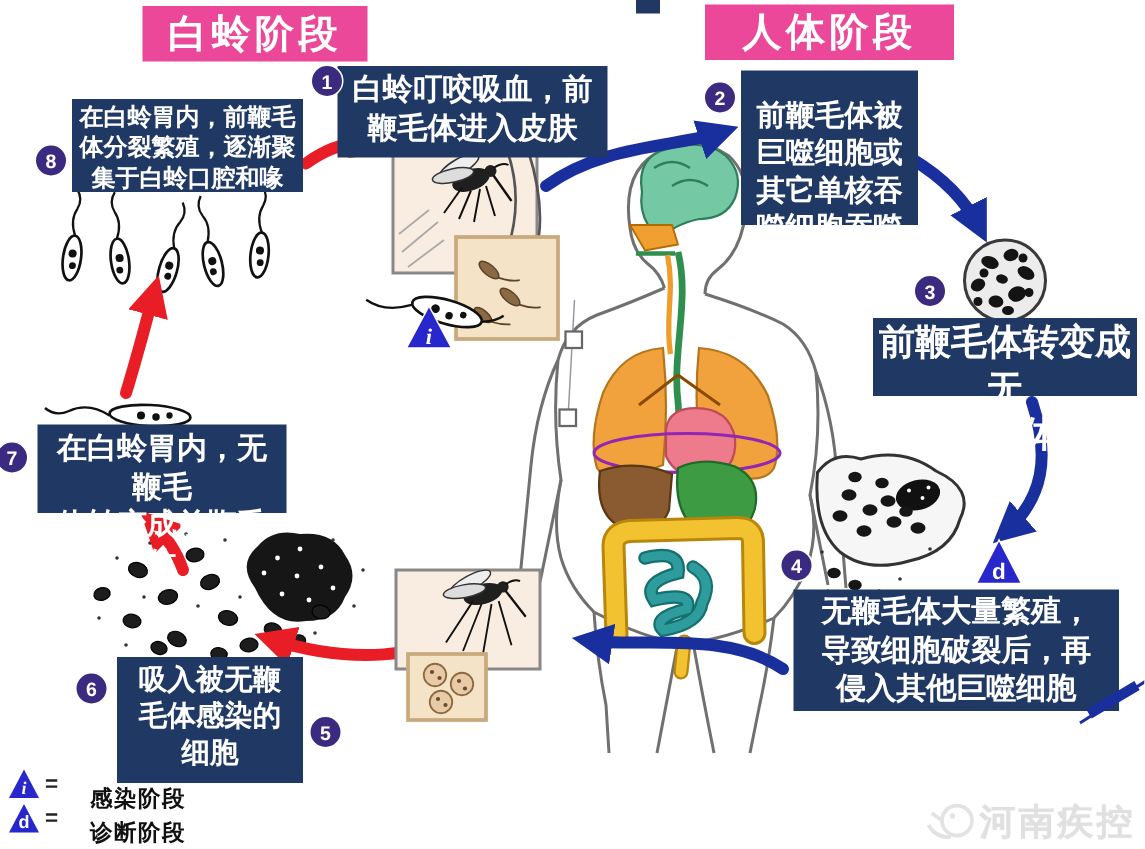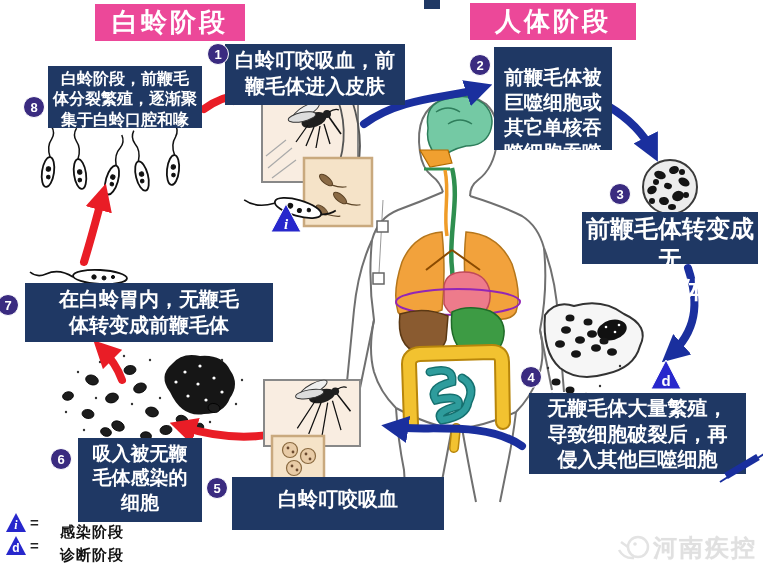--- a/index.html
+++ b/index.html
@@ -317,27 +317,26 @@
 鞭毛体进入皮肤</div>
   <div class="box" style="left:494px;top:47px;width:118px;height:103px;font-size:19.5px;padding:18px 8px;">前鞭毛体被
 巨噬细胞或
 其它单核吞
 噬细胞吞噬</div>
   <div class="box center" style="left:582px;top:212px;width:176px;height:52px;font-size:24px;padding:2px 4px;">前鞭毛体转变成无
 鞭毛体</div>
   <div class="box center" style="left:529px;top:393px;width:217px;height:81px;font-size:20px;padding:3px 4px;">无鞭毛体大量繁殖，
 导致细胞破裂后，再
 侵入其他巨噬细胞</div>
-  <div class="box center" style="left:232px;top:477px;width:212px;height:53px;font-size:20px;padding:10px 4px 0;">白蛉叮咬吸血</div>
   <div class="box center" style="left:78px;top:438px;width:124px;height:84px;font-size:19px;padding:4px 0;">吸入被无鞭
 毛体感染的
 细胞</div>
-  <div class="box" style="left:25px;top:283px;width:248px;height:59px;font-size:20px;padding:4px 8px;">在白蛉胃内，无鞭毛
+  <div class="box" style="left:25px;top:283px;width:166px;height:59px;font-size:20px;padding:4px 8px;">在白蛉胃内，无鞭毛
 体转变成前鞭毛体</div>
-  <div class="box" style="left:48px;top:66px;width:154px;height:62px;font-size:16px;padding:3px 5px;">白蛉阶段，前鞭毛
+  <div class="box" style="left:48px;top:66px;width:154px;height:62px;font-size:16px;padding:3px 5px;">在白蛉胃内，前鞭毛
 体分裂繁殖，逐渐聚
 集于白蛉口腔和喙</div>
 
   <div class="num" style="left:207px;top:43px;">1</div>
   <div class="num" style="left:469px;top:54px;">2</div>
   <div class="num" style="left:609px;top:183px;">3</div>
   <div class="num" style="left:520px;top:366px;">4</div>
   <div class="num" style="left:206px;top:477px;">5</div>
   <div class="num" style="left:50px;top:448px;">6</div>
   <div class="num" style="left:-3px;top:294px;">7</div>

